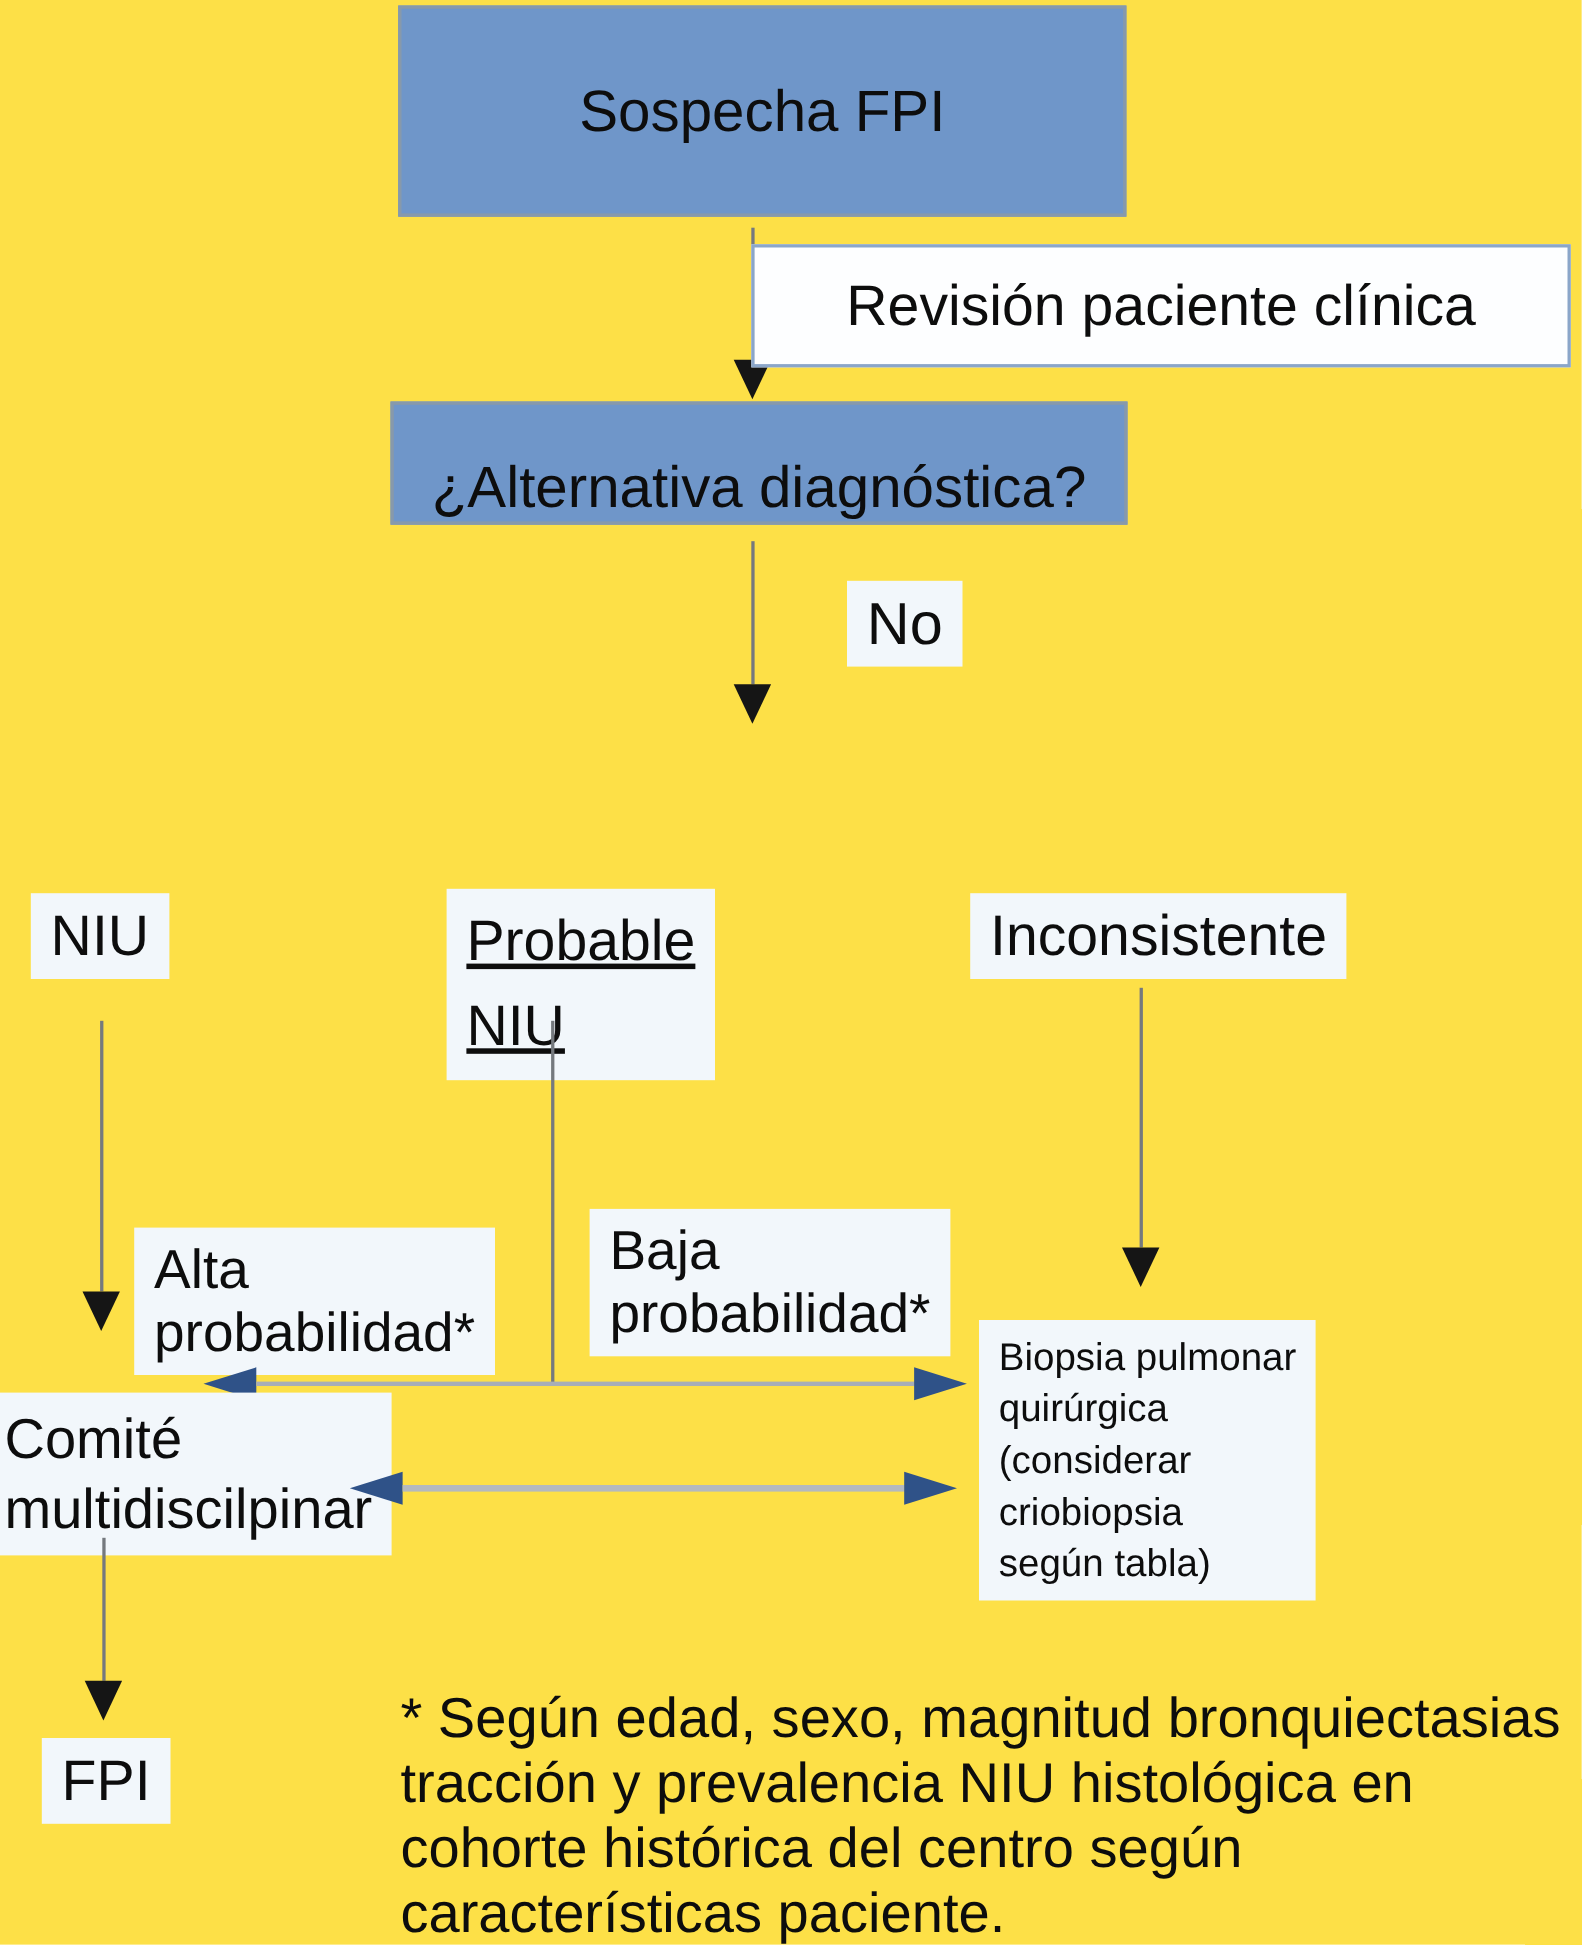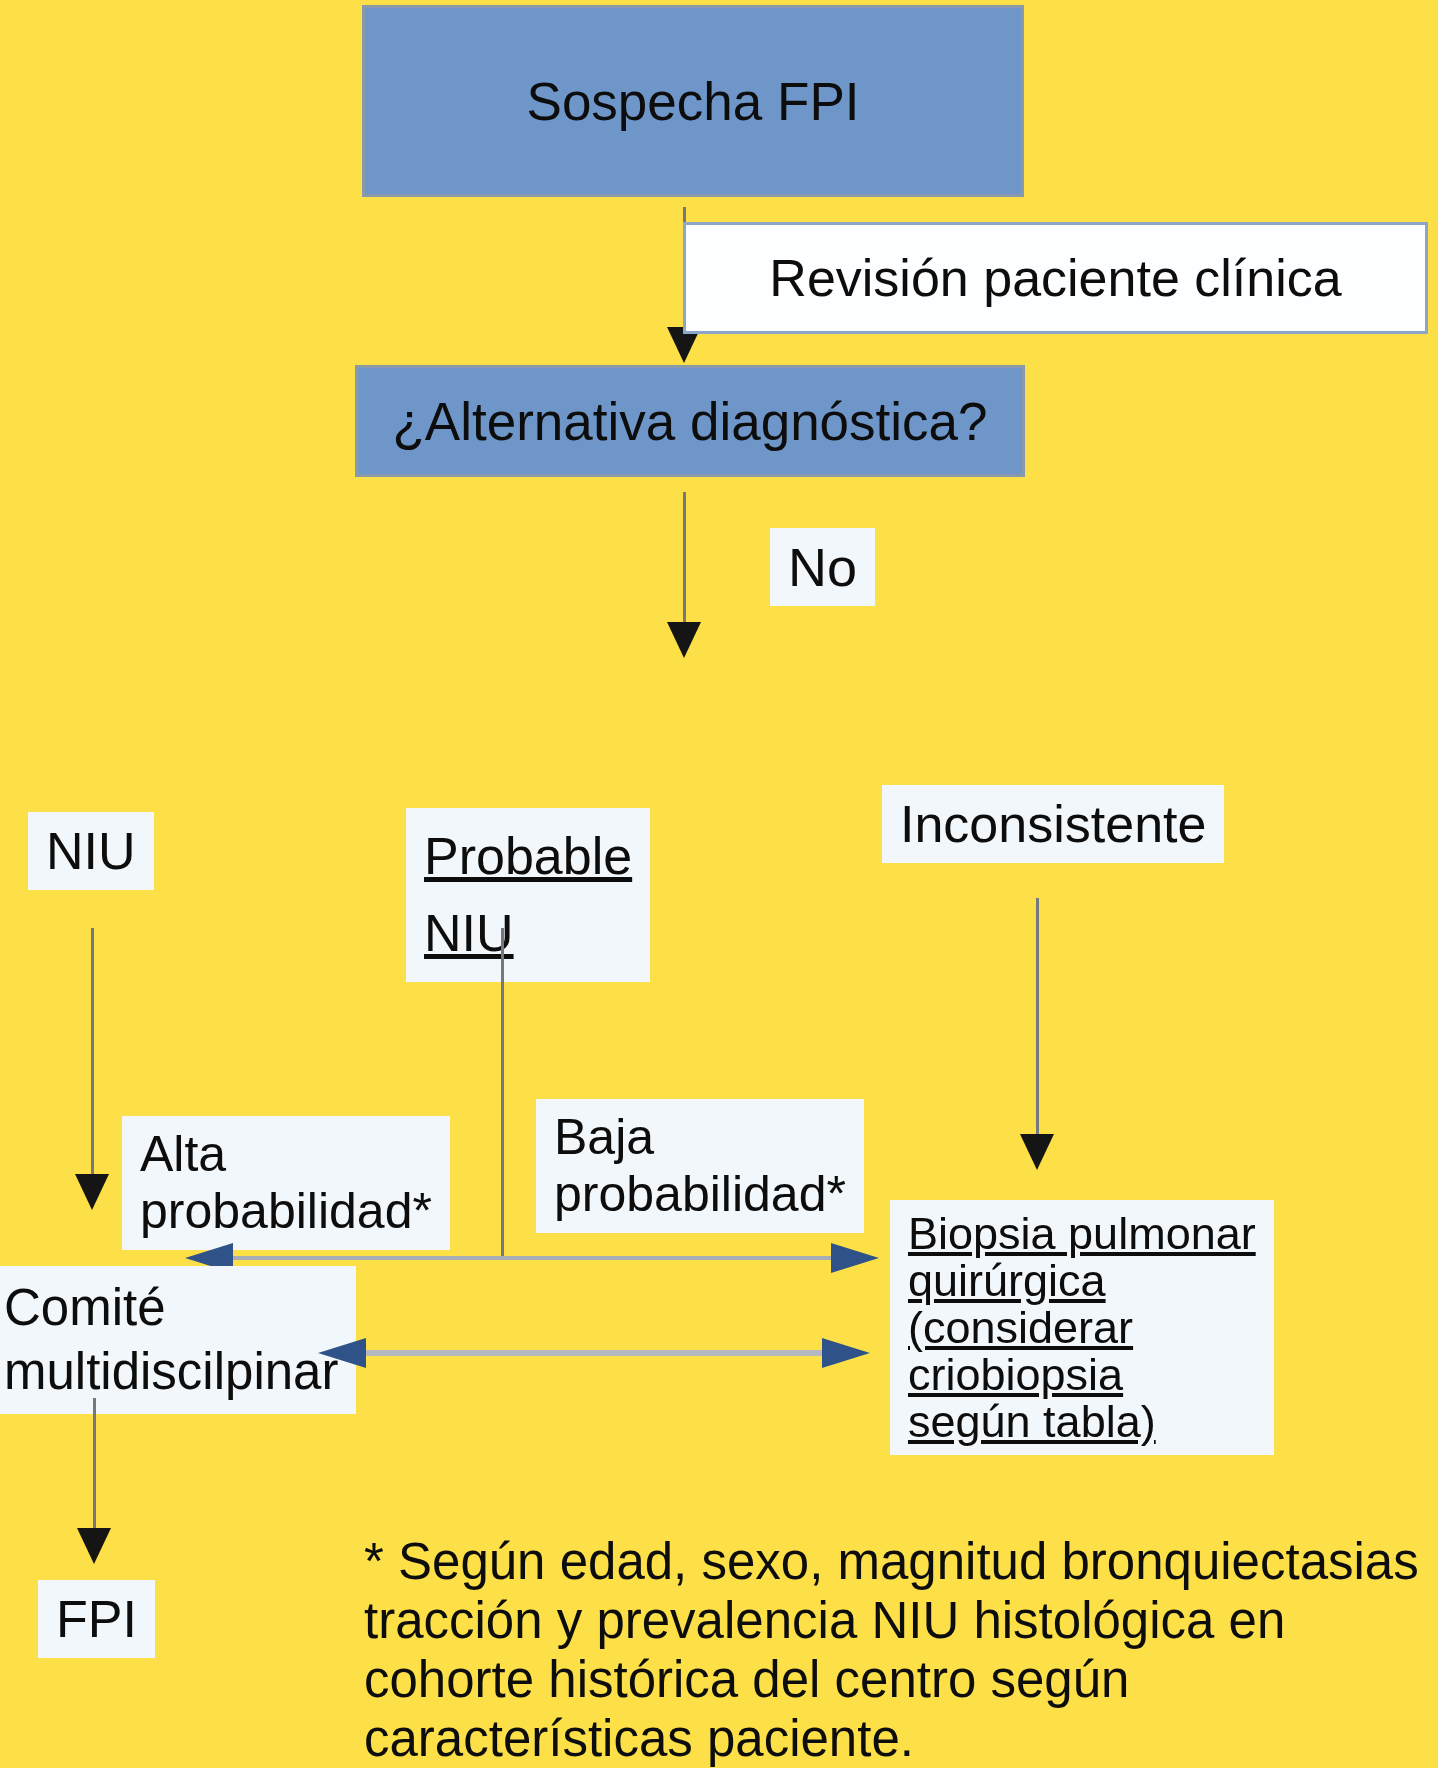--- a/index.html
+++ b/index.html
@@ -25,21 +25,21 @@
     background:var(--box-fill);border:3px solid var(--box-border);
     box-sizing:border-box;font-size:53px;text-align:center;
   }
   .node.outline{
     background:var(--outline-box-fill);border:3px solid var(--outline-box-border);font-size:52px;
   }
   .lbl{
     position:absolute;font-size:51px;line-height:58px;white-space:pre-line;
     background:var(--label-bg);padding:10px 18px;
   }
-  .lbl.small{font-size:45px;line-height:47px;text-decoration:underline;}
+  .lbl.small{font-size:35px;line-height:47px;}
   .varrow{position:absolute;width:36px;display:flex;flex-direction:column;align-items:center;}
   .vline{width:3px;background:var(--line-gray);}
   .head-down{width:0;height:0;border-left:17px solid transparent;border-right:17px solid transparent;border-top:36px solid var(--arrowhead-black);}
   .plainline{position:absolute;width:3px;background:var(--line-gray);}
   .darrow{position:absolute;display:flex;align-items:center;height:32px;}
   .head-left{width:0;height:0;border-top:15px solid transparent;border-bottom:15px solid transparent;border-right:48px solid var(--arrowhead-navy);}
   .head-right{width:0;height:0;border-top:15px solid transparent;border-bottom:15px solid transparent;border-left:48px solid var(--arrowhead-navy);}
   .dline{flex:1;height:4px;background:var(--double-arrow-line-1);}
   .darrow.thick .dline{height:6px;background:var(--double-arrow-line-2);}
 </style>
@@ -54,36 +54,36 @@
 
   <div class="varrow" style="left:666px;top:207px;">
     <div class="vline" style="height:120px;"></div>
     <div class="head-down"></div>
   </div>
 
   <div class="node outline" style="left:683px;top:222px;width:745px;height:112px;">
     <span>Revisión paciente clínica</span>
   </div>
 
-  <div class="node" style="left:355px;top:365px;width:670px;height:112px;">
+  <div class="node" style="left:355px;top:365px;width:670px;height:112px;align-items:flex-end;">
     <span>¿Alternativa diagnóstica?</span>
   </div>
 
   <div class="varrow" style="left:666px;top:492px;">
     <div class="vline" style="height:130px;"></div>
     <div class="head-down"></div>
   </div>
 
   <div class="lbl" style="left:770px;top:528px;font-size:54px;">No</div>
 
 
   <div class="lbl" style="left:28px;top:812px;font-size:52px;">NIU</div>
   <div class="lbl" style="left:406px;top:808px;font-size:52px;line-height:77px;text-decoration:underline;">Probable
 NIU</div>
-  <div class="lbl" style="left:882px;top:785px;font-size:52px;">Inconsistente</div>
+  <div class="lbl" style="left:882px;top:812px;font-size:52px;">Inconsistente</div>
 
   <div class="varrow" style="left:74px;top:928px;">
     <div class="vline" style="height:246px;"></div>
     <div class="head-down"></div>
   </div>
 
   <div class="plainline" style="left:501px;top:928px;height:330px;"></div>
 
   <div class="varrow" style="left:1019px;top:898px;">
     <div class="vline" style="height:236px;"></div>

